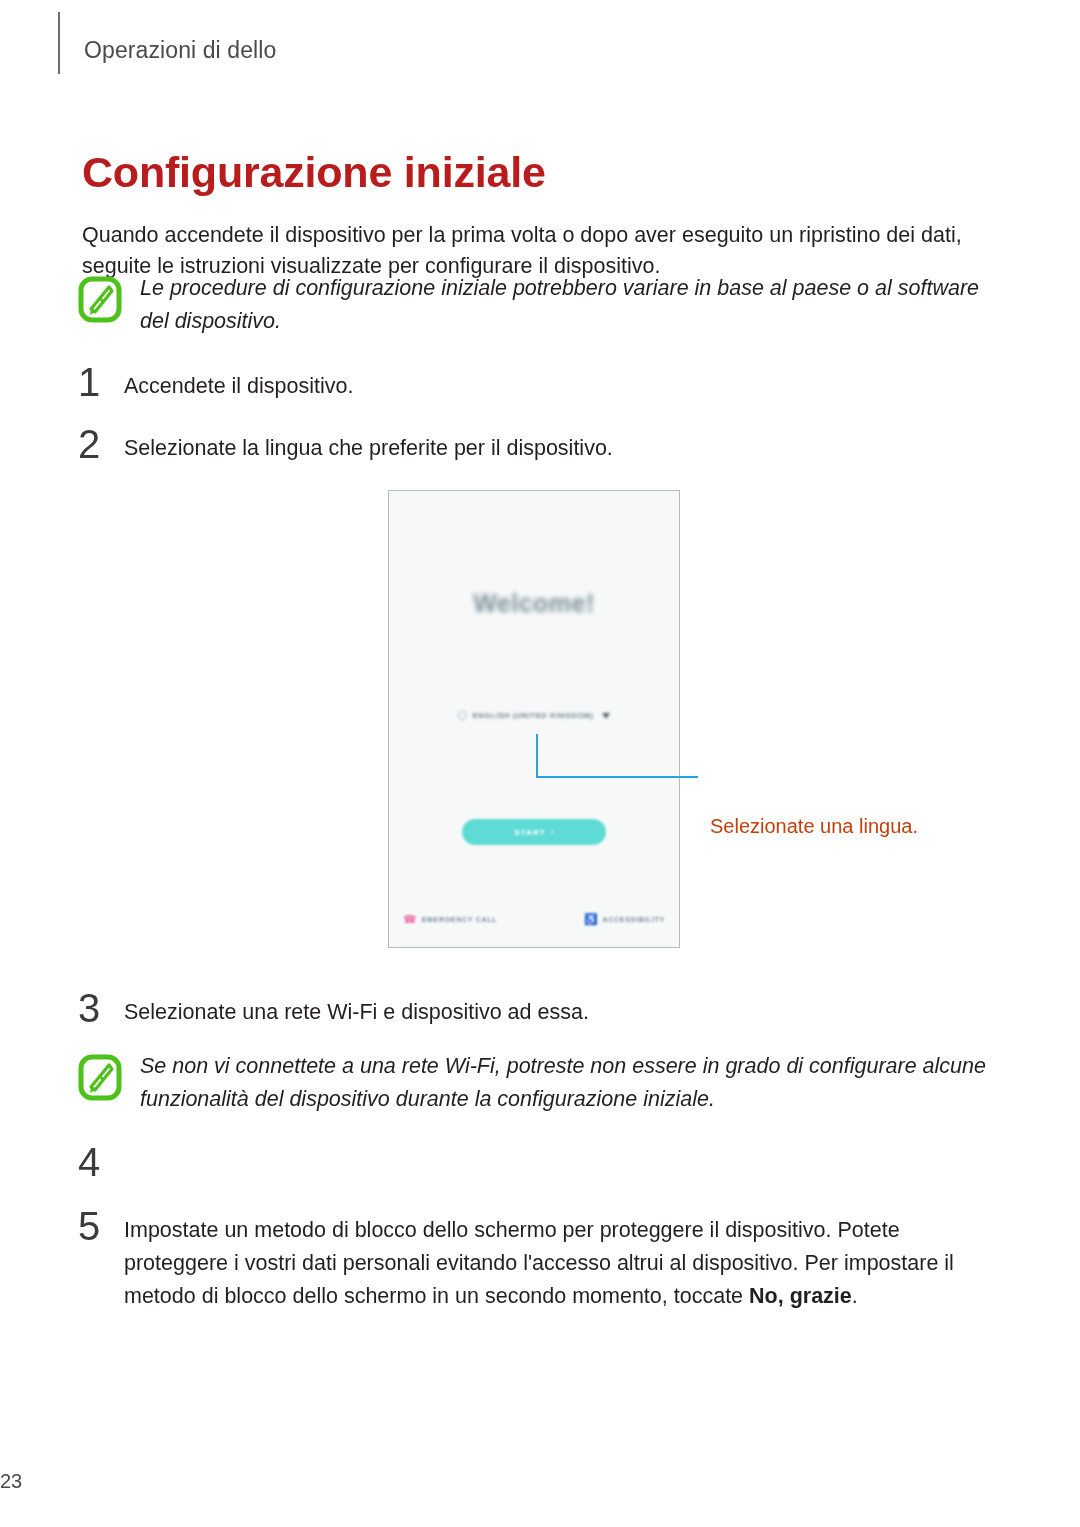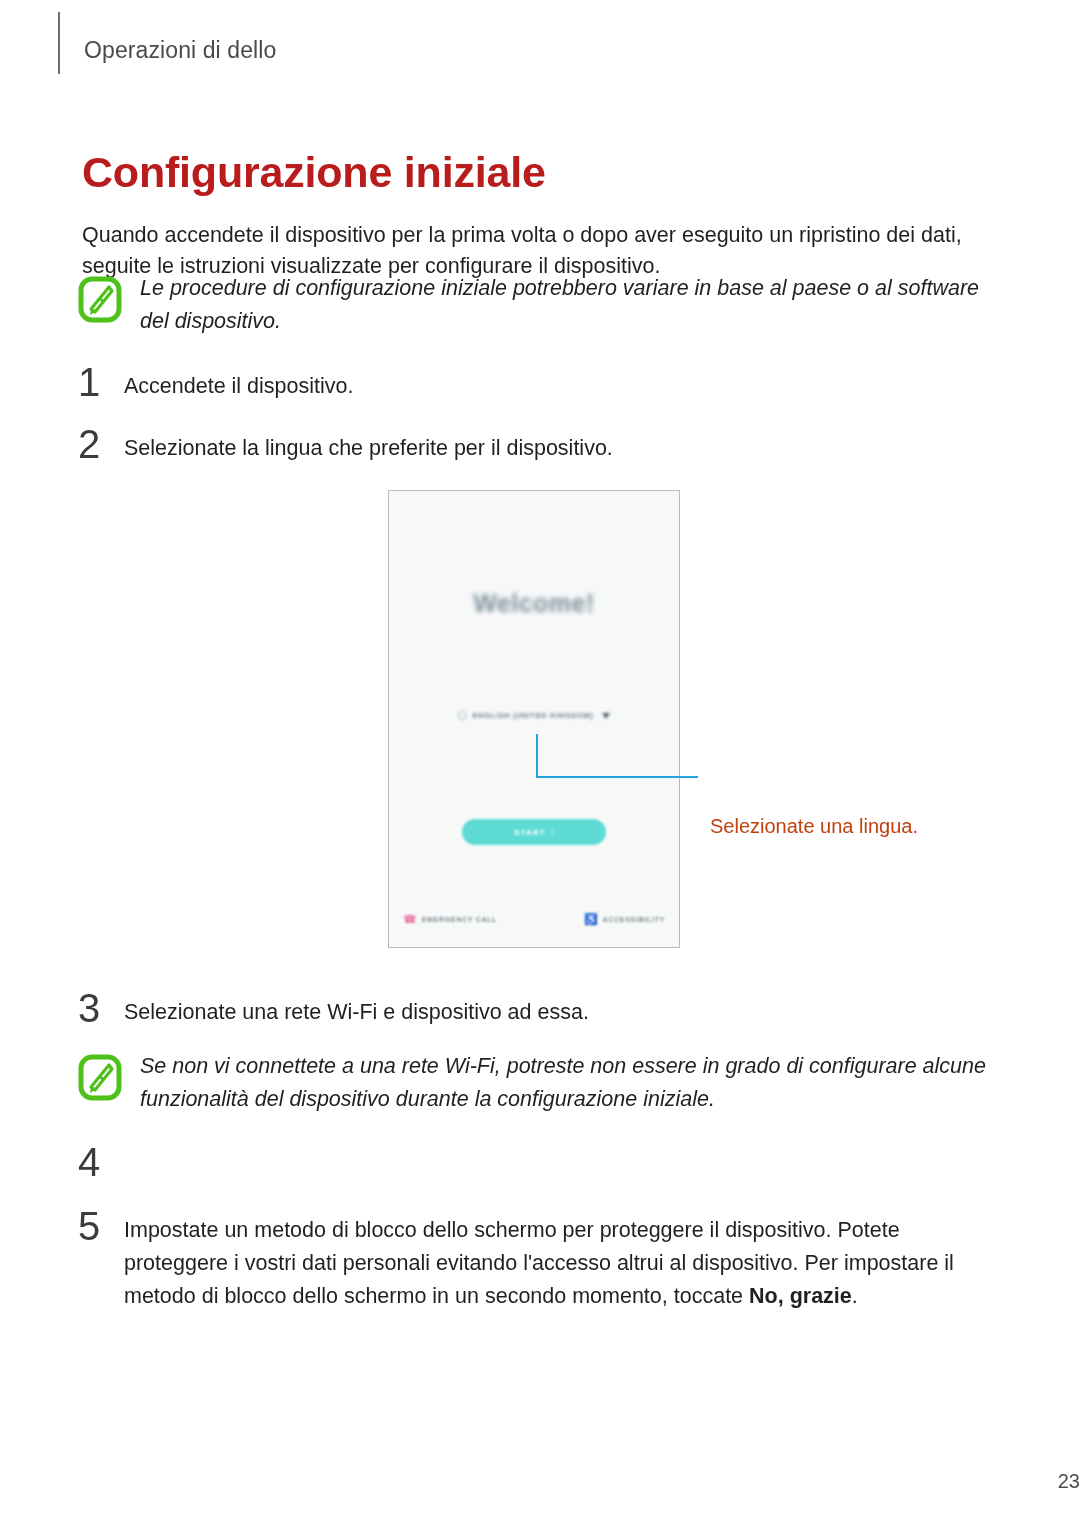--- a/index.html
+++ b/index.html
@@ -248,24 +248,23 @@
     white-space: nowrap;
     margin-top: 48px;
   }
 
   
   .page-number {
     position: absolute;
     left: 0;
     right: 0;
     top: 1470px;
-    text-align: right;
+    text-align: left;
     font-size: 20px;
     color: #4a4a4a;
-    padding-left: 30px;
   }
 
   .bold { font-weight: bold; }
 </style>
 </head>
 <body>
 
 <div class="header-rule"></div>
 <div class="header-text">Operazioni di dello</div>
 

